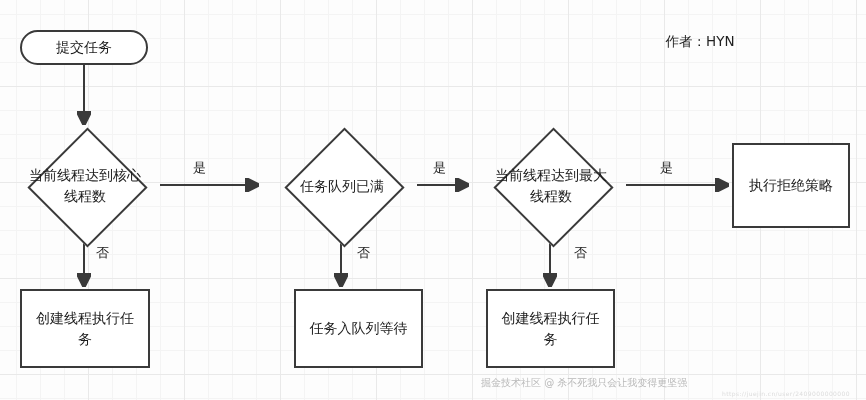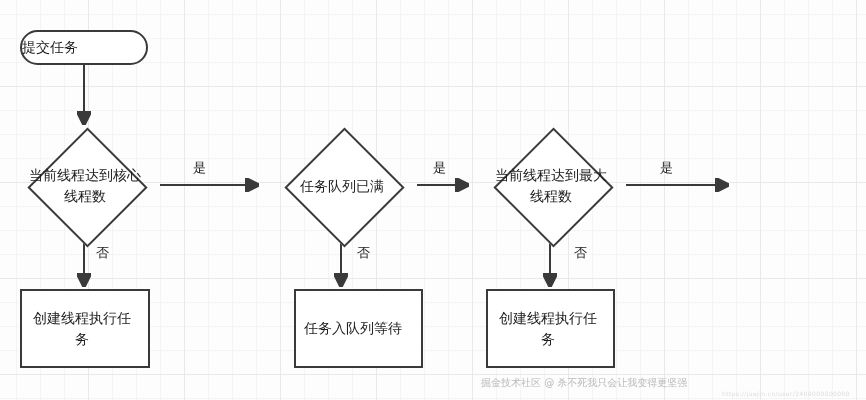--- a/index.html
+++ b/index.html
@@ -21,20 +21,21 @@
     background-size: 96px 96px, 96px 96px, 24px 24px, 24px 24px;
     background-position: -8px -10px, -8px -10px, -8px -10px, -8px -10px;
     font-family: "DejaVu Sans", "Liberation Sans", sans-serif;
   }
 
   .node {
     position: absolute;
     box-sizing: border-box;
     display: flex;
     align-items: center;
+    justify-content: center;
     text-align: center;
     color: #1c1c1c;
     line-height: 1.45;
   }
 
   .start-node {
     background: #ffffff;
     border: 2px solid #3a3a3a;
     border-radius: 999px;
     font-size: 14px;
@@ -140,20 +141,21 @@
     <line x1="417" y1="185" x2="468" y2="185" marker-end="url(#arrow)"></line>
 
     <line x1="341" y1="243" x2="341" y2="286" marker-end="url(#arrow)"></line>
 
     <line x1="626" y1="185" x2="728" y2="185" marker-end="url(#arrow)"></line>
 
     <line x1="550" y1="243" x2="550" y2="286" marker-end="url(#arrow)"></line>
   </svg>
 
   <div class="title-block" style="left:600px; top:31px; width:200px;">
+    <div>作者：HYN</div>
   </div>
 
   <div class="node start-node" style="left:20px; top:30px; width:128px; height:35px;">
     <span>提交任务</span>
   </div>
 
   <div class="node decision-node" style="left:10px; top:128px; width:150px; height:115px;">
     <div class="decision-shape"></div>
     <div class="decision-label">当前线程达到核心线程数</div>
   </div>
@@ -161,20 +163,23 @@
   <div class="node decision-node" style="left:476px; top:128px; width:150px; height:115px;">
     <div class="decision-shape"></div>
     <div class="decision-label">当前线程达到最大线程数</div>
   </div>
 
   <div class="node decision-node" style="left:267px; top:128px; width:150px; height:115px;">
     <div class="decision-shape"></div>
     <div class="decision-label">任务队列已满</div>
   </div>
 
+  <div class="node process-node" style="left:732px; top:143px; width:118px; height:85px;">
+    <span>执行拒绝策略</span>
+  </div>
 
   <div class="node process-node" style="left:20px; top:289px; width:130px; height:79px;">
     <span style="max-width:104px;">创建线程执行任务</span>
   </div>
 
   <div class="node process-node" style="left:294px; top:289px; width:129px; height:79px;">
     <span style="max-width:104px;">任务入队列等待</span>
   </div>
 
   <div class="node process-node" style="left:486px; top:289px; width:129px; height:79px;">

